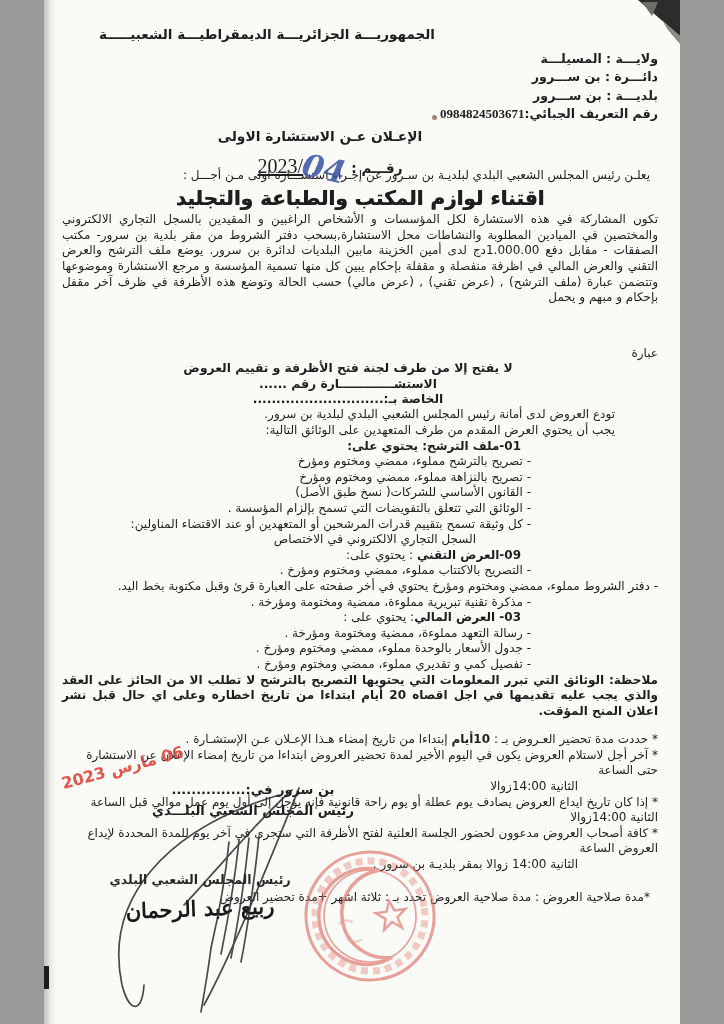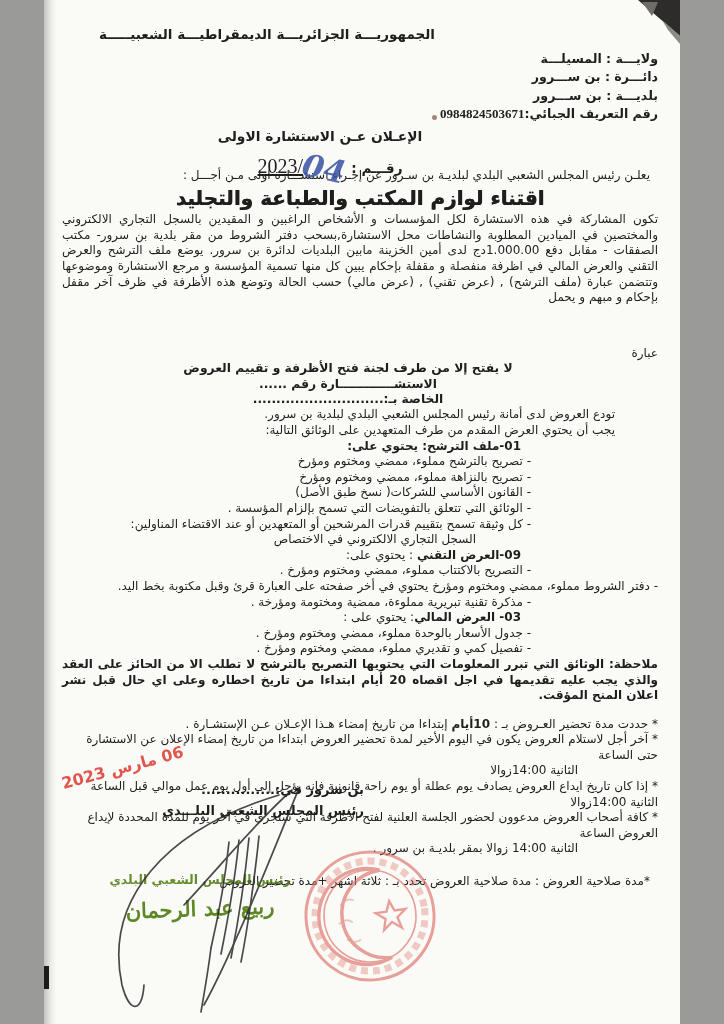--- a/index.html
+++ b/index.html
@@ -37,26 +37,26 @@
   .sec-h{margin-right:137px;}
   .sec-h .sec-num{font-weight:bold;}
   .sec-h .sec-t{font-weight:bold;}
   .item{margin-right:127px;}
   .item-extra{margin-right:182px;}
   .note{font-weight:bold;text-align:justify;}
   .conds{margin-top:13px;}
   .cond-ind{margin-right:80px;}
   .validity{margin-right:8px;margin-top:17px;}
 
-  .sig-block{position:absolute;left:70px;top:780px;width:250px;direction:rtl;text-align:right;
+  .sig-block{position:absolute;left:84px;top:780px;width:250px;direction:rtl;text-align:center;
         font-weight:bold;font-size:13px;line-height:1.6;z-index:1;}
   .sig-svg{position:absolute;left:40px;top:772px;z-index:4;}
   .stamp-round{position:absolute;left:252px;top:842px;z-index:2;opacity:.62;transform:rotate(-8deg);}
   .stamp-name{position:absolute;left:56px;top:872px;width:200px;direction:rtl;text-align:center;
-        color:#4d7c0f;z-index:2;}
+        color:#000000;z-index:2;}
   .stamp-name .role{font-size:12.5px;font-weight:bold;opacity:.85;}
   .stamp-name .name{font-size:21px;font-weight:bold;font-family:"DejaVu Serif","Liberation Serif",serif;
         margin-top:9px;transform:rotate(-2deg);opacity:.9;}
   .stamp-date{position:absolute;left:16px;top:758px;transform:rotate(-15deg);direction:rtl;
         color:#e0443c;font-weight:bold;font-size:16px;letter-spacing:1px;z-index:2;opacity:.9;}
 </style>
 </head>
 <body>
 
 <div class="page">
@@ -119,20 +119,21 @@
     <div class="ln sec-h">
       <span class="sec-num">09-</span><span class="sec-t">العرض التقني</span><span> : يحتوي على:</span>
     </div>
     <div class="ln item">- التصريح بالاكتتاب مملوء، ممضي ومختوم ومؤرخ .</div>
     <div class="ln">- دفتر الشروط مملوء، ممضي ومختوم ومؤرخ يحتوي في أخر صفحته على العبارة قرئ وقبل مكتوبة بخط اليد.</div>
     <div class="ln item">- مذكرة تقنية تبريرية مملوءة، ممضية ومختومة ومؤرخة .</div>
 
     <div class="ln sec-h">
       <span class="sec-num">03- </span><span class="sec-t">العرض المالي</span><span>: يحتوي على :</span>
     </div>
+    <div class="ln item">- رسالة التعهد مملوءة، ممضية ومختومة ومؤرخة .</div>
     <div class="ln item">- جدول الأسعار بالوحدة مملوء، ممضي ومختوم ومؤرخ .</div>
     <div class="ln item">- تفصيل كمي و تقديري مملوء، ممضي ومختوم ومؤرخ .</div>
 
     <div class="ln note">ملاحظة: الوثائق التي تبرر المعلومات التي يحتويها التصريح بالترشح لا تطلب الا من الحائز على العقد والذي يجب عليه تقديمها في اجل اقصاه 20 أيام ابتداءا من تاريخ اخطاره وعلى اي حال قبل نشر اعلان المنح المؤقت.</div>
 
     <div class="conds">
       <div class="ln">
         <span>* حددت  مدة تحضير العـروض بـ :  </span><span class="bold">10أيام</span><span>  إبتداءا من تاريخ إمضاء هـذا الإعـلان عـن الإستشـارة .</span>
       </div>
       <div class="ln">* آخر أجل لاستلام العروض يكون في اليوم الأخير لمدة تحضير العروض ابتداءا من تاريخ إمضاء الإعلان عن الاستشارة حتى الساعة</div>

